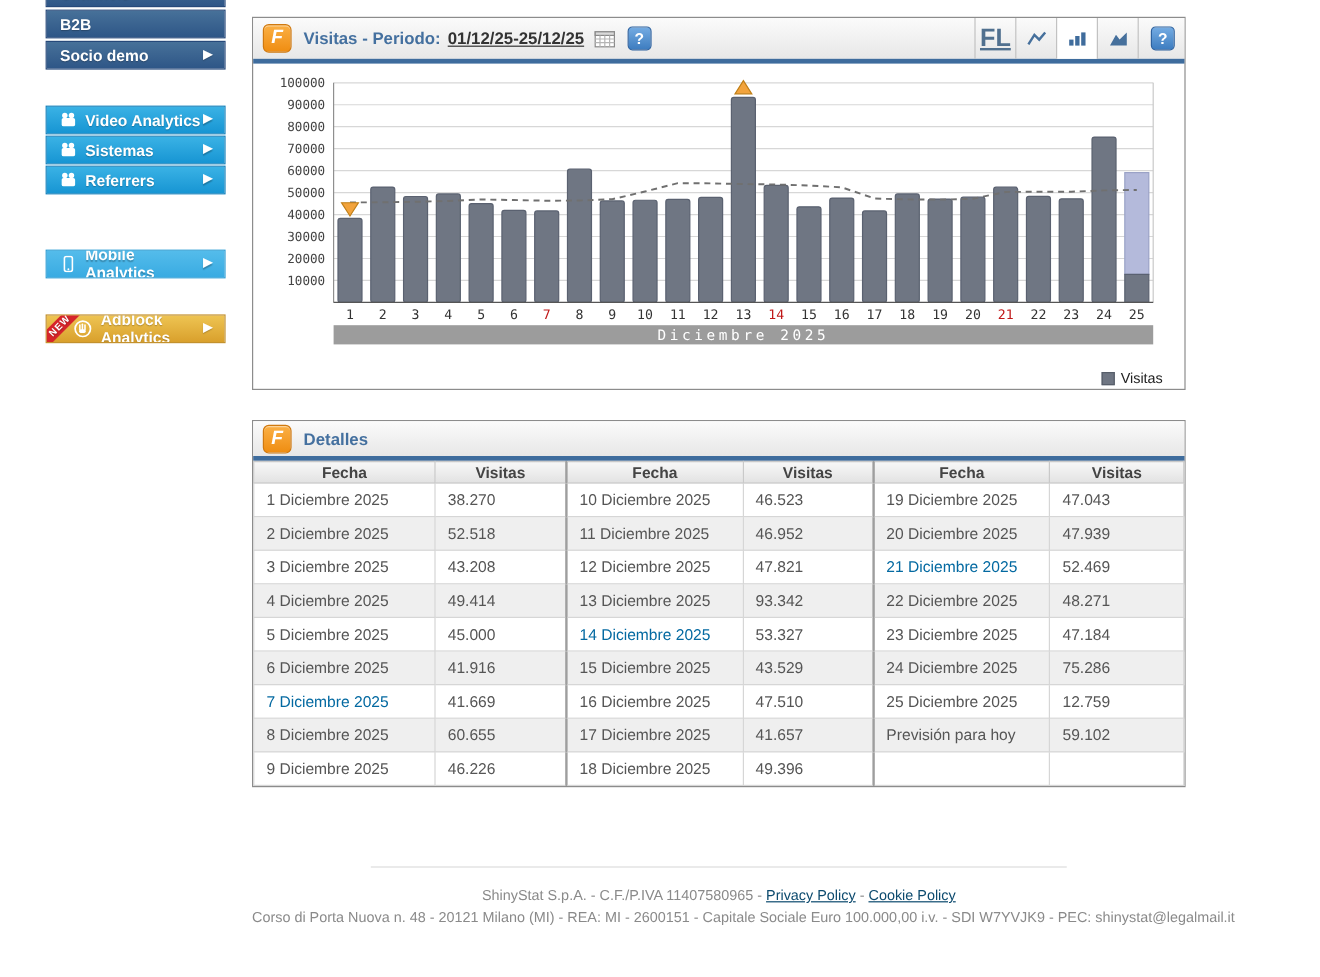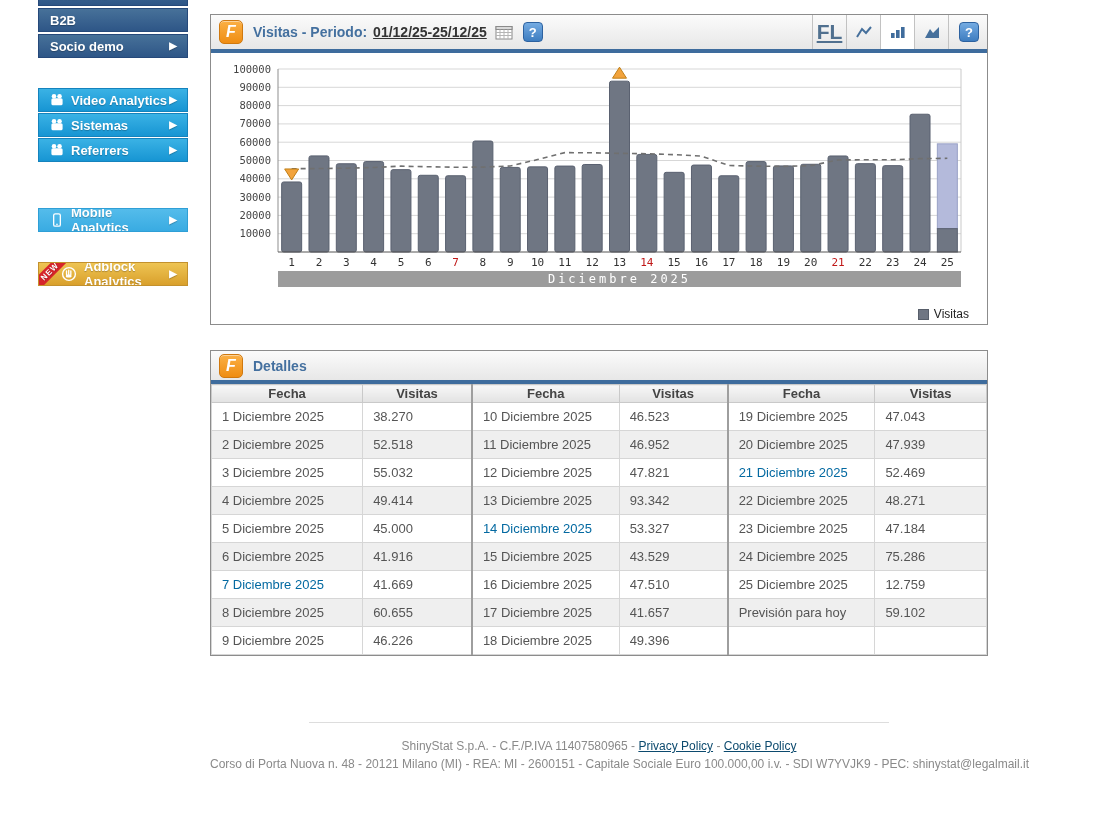--- a/index.html
+++ b/index.html
@@ -340,21 +340,21 @@
         <tr>
           <td class="f">2 Diciembre 2025</td>
           <td class="v">52.518</td>
           <td class="f gsep">11 Diciembre 2025</td>
           <td class="v">46.952</td>
           <td class="f gsep">20 Diciembre 2025</td>
           <td class="v">47.939</td>
         </tr>
         <tr>
           <td class="f">3 Diciembre 2025</td>
-          <td class="v">55.032</td>
+          <td class="v">43.208</td>
           <td class="f gsep">12 Diciembre 2025</td>
           <td class="v">47.821</td>
           <td class="f red gsep">21 Diciembre 2025</td>
           <td class="v">52.469</td>
         </tr>
         <tr>
           <td class="f">4 Diciembre 2025</td>
           <td class="v">49.414</td>
           <td class="f gsep">13 Diciembre 2025</td>
           <td class="v">93.342</td>

